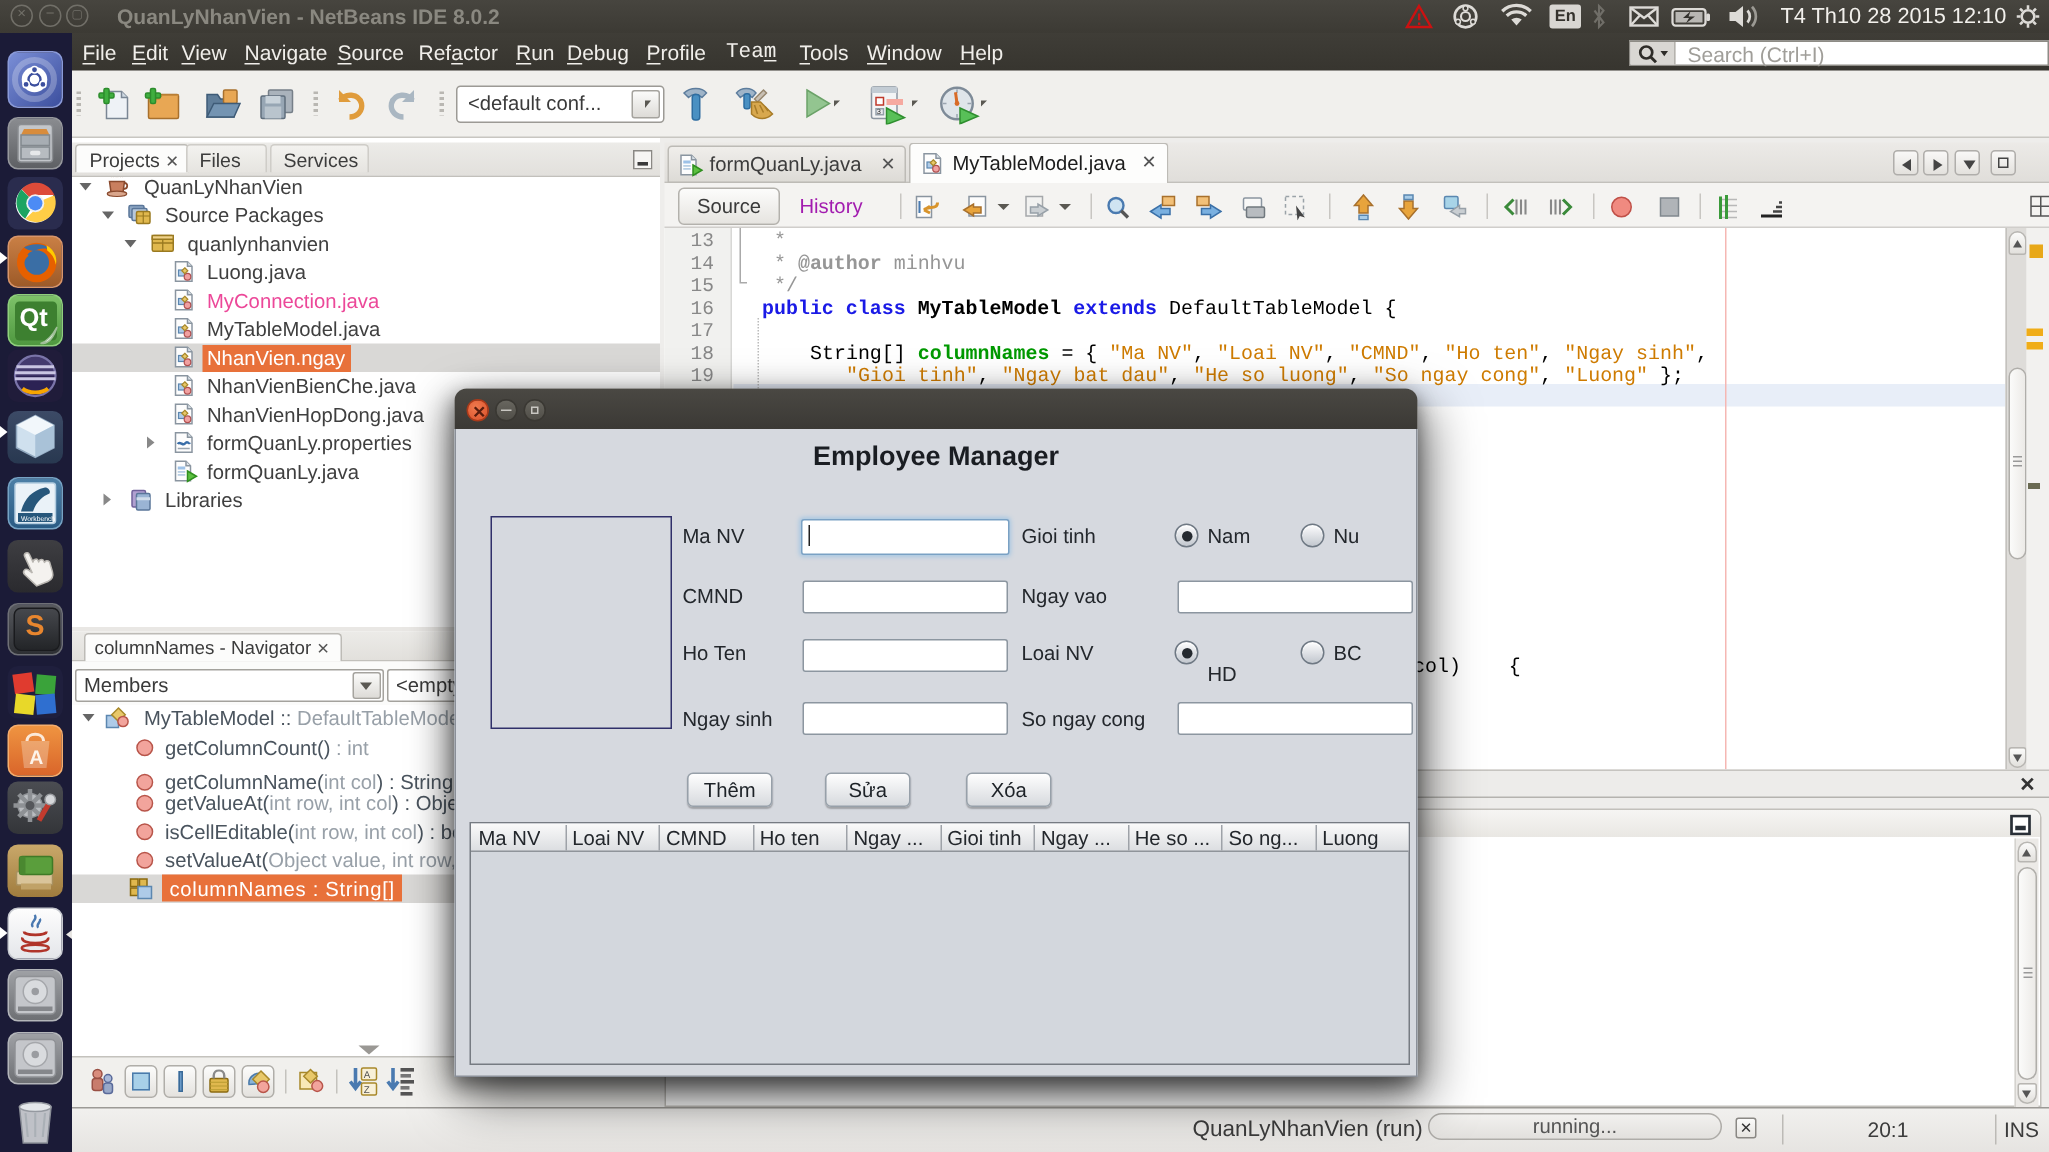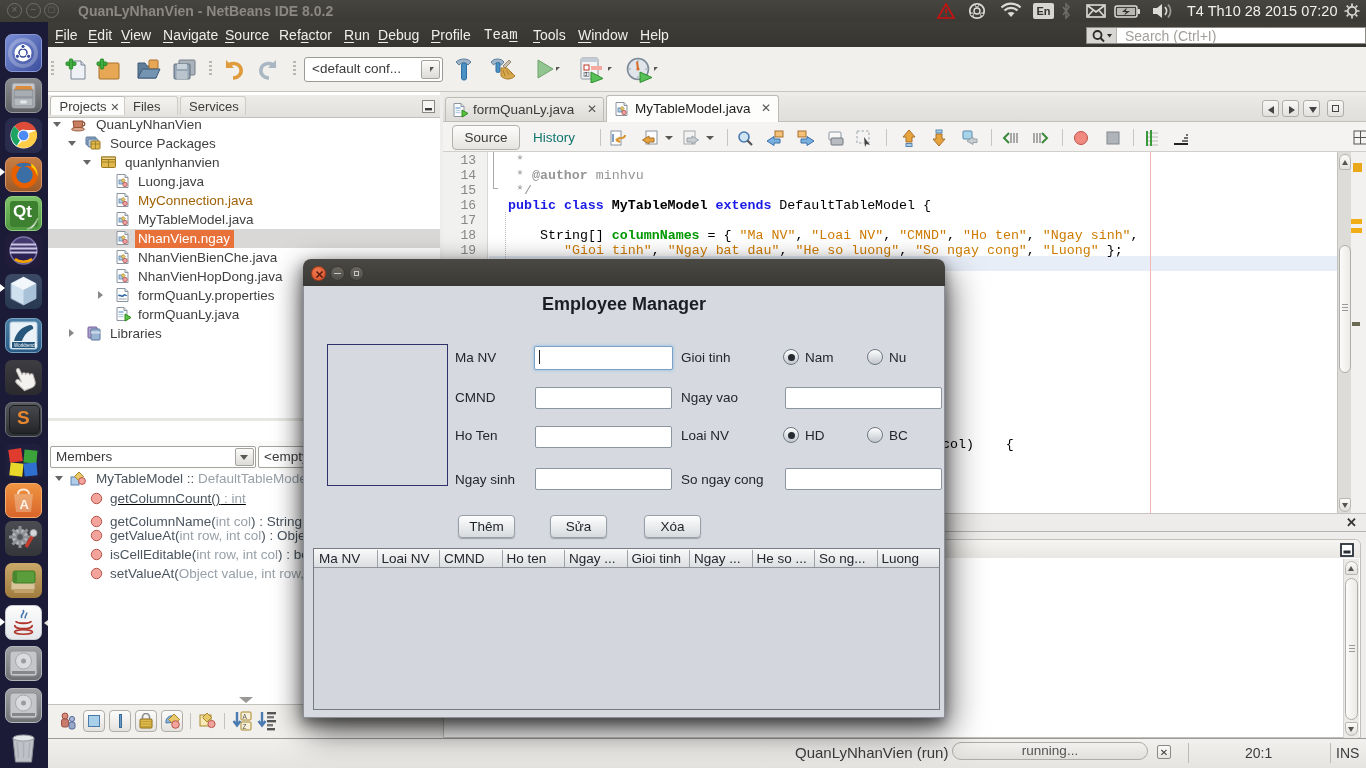--- a/index.html
+++ b/index.html
@@ -107,21 +107,21 @@
       <rect x="2" y="6" width="22" height="11" rx="2" fill="none" stroke="#dddbd7" stroke-width="1.5"></rect>
       <rect x="24.5" y="9" width="2.5" height="5" rx="1" fill="#dddbd7"></rect>
       <rect x="4" y="8" width="18" height="7" fill="#b9b7b3"></rect>
       <path d="M14 7.5 L9 12 L13 12 L11 15.5 L17 11 L12.7 11 Z" fill="#34322d"></path>
     </svg>
   <svg class="tray" style="left:1150px;" width="26" height="22" viewBox="0 0 26 22">
       <path d="M3 8 L7 8 L12 4 L12 18 L7 14 L3 14 Z" fill="#dddbd7"></path>
       <path d="M15 7 A6 6 0 0 1 15 15" fill="none" stroke="#dddbd7" stroke-width="1.8"></path>
       <path d="M18 4.5 A9.5 9.5 0 0 1 18 17.5" fill="none" stroke="#9b9993" stroke-width="1.8"></path>
     </svg>
-  <div class="tray" style="left:1187px; top:3px; font-size:14.5px; color:#f2f0ec;">T4 Th10 28 2015 07:20</div>
+  <div class="tray" style="left:1187px; top:3px; font-size:14.5px; color:#f2f0ec;">T4 Th10 28 2015 12:10</div>
   <svg class="tray" style="left:1341px;" width="22" height="22" viewBox="0 0 22 22">
       <g fill="none" stroke="#dddbd7" stroke-width="1.7">
         <circle cx="11" cy="11" r="4.2"></circle>
         <path d="M11 3.5 L11 6 M11 16 L11 18.5 M3.5 11 L6 11 M16 11 L18.5 11 M5.7 5.7 L7.5 7.5 M14.5 14.5 L16.3 16.3 M16.3 5.7 L14.5 7.5 M7.5 14.5 L5.7 16.3"></path>
       </g>
     </svg>
 </div>
 <div class="abs" id="menubar">
   <div class="mitem" style="left:55px;"><u>F</u>ile</div>
   <div class="mitem" style="left:88px;"><u>E</u>dit</div>
@@ -458,21 +458,21 @@
         <div style="position:absolute;left:90px;top:2px;font-size:13.5px;color:#3f3f3f;text-align:center;">Luong.java</div>
       </div>
     <div style="position:absolute;left:0;top:73.2px;width:392px;height:19px;">
         <svg style="position:absolute;left:67px;top:1px;" width="15" height="16" viewBox="0 0 15 16">
           <path d="M2 1.5 L10 1.5 L13 4.5 L13 14.5 L2 14.5 Z" fill="#fdfdfd" stroke="#8a95a0"></path>
           <path d="M10 1.5 L10 4.5 L13 4.5" fill="#dde4ea" stroke="#8a95a0"></path>
           <rect x="4" y="7" width="4" height="4" fill="#aecbe8" stroke="#5c87b0" stroke-width=".8"></rect>
           <circle cx="10" cy="11.5" r="2.2" fill="#f0a0a0" stroke="#b05050" stroke-width=".8"></circle>
           <path d="M8.2 5.5 L10.2 7.5 L8.2 9.5 L6.2 7.5 Z" fill="#e8c86a" stroke="#a8882a" stroke-width=".8"></path>
         </svg>
-        <div style="position:absolute;left:90px;top:2px;font-size:13.5px;color:#a16207;">MyConnection.java</div>
+        <div style="position:absolute;left:90px;top:2px;font-size:13.5px;color:#ec4899;">MyConnection.java</div>
       </div>
     <div style="position:absolute;left:0;top:92.2px;width:392px;height:19px;">
         <svg style="position:absolute;left:67px;top:1px;" width="15" height="16" viewBox="0 0 15 16">
           <path d="M2 1.5 L10 1.5 L13 4.5 L13 14.5 L2 14.5 Z" fill="#fdfdfd" stroke="#8a95a0"></path>
           <path d="M10 1.5 L10 4.5 L13 4.5" fill="#dde4ea" stroke="#8a95a0"></path>
           <rect x="4" y="7" width="4" height="4" fill="#aecbe8" stroke="#5c87b0" stroke-width=".8"></rect>
           <circle cx="10" cy="11.5" r="2.2" fill="#f0a0a0" stroke="#b05050" stroke-width=".8"></circle>
           <path d="M8.2 5.5 L10.2 7.5 L8.2 9.5 L6.2 7.5 Z" fill="#e8c86a" stroke="#a8882a" stroke-width=".8"></path>
         </svg>
         <div style="position:absolute;left:90px;top:2px;font-size:13.5px;color:#3f3f3f;">MyTableModel.java</div>
@@ -535,20 +535,23 @@
           <rect x="2" y="2" width="9" height="11" rx="1" fill="#b0a0d0" stroke="#70609a"></rect>
           <rect x="5" y="4" width="9" height="11" rx="1" fill="#9ab4d4" stroke="#5a7699"></rect>
           <rect x="5" y="6.5" width="9" height="2" fill="#d0dcea"></rect>
         </svg>
         <div style="position:absolute;left:62px;top:2px;font-size:13.5px;color:#3f3f3f;">Libraries</div>
       </div>
   </div>
 
   <div style="position:absolute;left:0;top:326px;width:392px;height:3px;background:#e9e7e4;"></div>
 
+  <div class="tabbar" style="left:0;top:329px;width:392px;height:20px;">
+    <div class="tab sel" style="left:8px;width:172px;font-size:12.5px;padding:2px 4px 0 6px;">columnNames - Navigator <span style="color:#555;font-size:10.5px;">✕</span></div>
+  </div>
 
   <div style="position:absolute;left:0;top:349px;width:392px;height:119px;background:#fbfbfa;"></div>
   <div style="position:absolute;left:2px;top:354px;width:206px;height:22px;background:#fff;border:1px solid #a4a29d;border-radius:2px;">
     <div style="position:absolute;left:5px;top:2px;font-size:13.5px;color:#3a3a3a;">Members</div>
     <div style="position:absolute;right:1px;top:1px;width:19px;height:18px;background:linear-gradient(#fbfbfa,#dddbd7);border:1px solid #a5a39e;border-radius:2px;"></div>
     <div style="position:absolute;right:7px;top:8px;width:0;height:0;border-top:5px solid #5a5852;border-left:4px solid transparent;border-right:4px solid transparent;"></div>
   </div>
   <div style="position:absolute;left:210px;top:354px;width:180px;height:22px;background:#fff;border:1px solid #a4a29d;border-radius:2px;">
     <div style="position:absolute;left:5px;top:2px;font-size:13.5px;color:#3a3a3a;">&lt;empty&gt;</div>
   </div>
@@ -560,21 +563,21 @@
           <rect x="2" y="7" width="8" height="8" fill="#aecbe8" stroke="#5c87b0"></rect>
           <path d="M10 2 L14.5 6.5 L10 11 L5.5 6.5 Z" fill="#e8c86a" stroke="#a8882a"></path>
           <circle cx="13" cy="11" r="3.4" fill="#f2a49c" stroke="#b8554a"></circle>
         </svg>
         <div style="position:absolute;left:48px;top:2px;font-size:13.5px;white-space:nowrap;"><span style="color:#4a545e">MyTableModel :: </span><span style="color:#98a0a8">DefaultTableModel</span></div>
       </div>
     <div style="position:absolute;left:0;top:19.1px;width:392px;height:19px;">
         <svg style="position:absolute;left:42px;top:3px;" width="13" height="13" viewBox="0 0 13 13">
           <circle cx="6.5" cy="6.5" r="5.2" fill="#f2a49c" stroke="#b8554a" stroke-width="1"></circle>
         </svg>
-        <div style="position:absolute;left:62px;top:2px;font-size:13.5px;white-space:nowrap;text-decoration:underline;"><span style="color:#4a545e">getColumnCount()</span><span style="color:#98a0a8"> : int</span></div>
+        <div style="position:absolute;left:62px;top:2px;font-size:13.5px;white-space:nowrap;"><span style="color:#4a545e">getColumnCount()</span><span style="color:#98a0a8"> : int</span></div>
       </div>
     <div style="position:absolute;left:0;top:42px;width:392px;height:19px;">
         <svg style="position:absolute;left:42px;top:3px;" width="13" height="13" viewBox="0 0 13 13">
           <circle cx="6.5" cy="6.5" r="5.2" fill="#f2a49c" stroke="#b8554a" stroke-width="1"></circle>
         </svg>
         <div style="position:absolute;left:62px;top:2px;font-size:13.5px;white-space:nowrap;"><span style="color:#4a545e">getColumnName(</span><span style="color:#98a0a8">int col</span><span style="color:#4a545e">) : String</span></div>
       </div>
     <div style="position:absolute;left:0;top:56.4px;width:392px;height:19px;">
         <svg style="position:absolute;left:42px;top:3px;" width="13" height="13" viewBox="0 0 13 13">
           <circle cx="6.5" cy="6.5" r="5.2" fill="#f2a49c" stroke="#b8554a" stroke-width="1"></circle>
@@ -585,20 +588,30 @@
         <svg style="position:absolute;left:42px;top:3px;" width="13" height="13" viewBox="0 0 13 13">
           <circle cx="6.5" cy="6.5" r="5.2" fill="#f2a49c" stroke="#b8554a" stroke-width="1"></circle>
         </svg>
         <div style="position:absolute;left:62px;top:2px;font-size:13.5px;white-space:nowrap;"><span style="color:#4a545e">isCellEditable(</span><span style="color:#98a0a8">int row, int col</span><span style="color:#4a545e">) : boolean</span></div>
       </div>
     <div style="position:absolute;left:0;top:93.5px;width:392px;height:19px;">
         <svg style="position:absolute;left:42px;top:3px;" width="13" height="13" viewBox="0 0 13 13">
           <circle cx="6.5" cy="6.5" r="5.2" fill="#f2a49c" stroke="#b8554a" stroke-width="1"></circle>
         </svg>
         <div style="position:absolute;left:62px;top:2px;font-size:13.5px;white-space:nowrap;"><span style="color:#4a545e">setValueAt(</span><span style="color:#98a0a8">Object value, int row, int col</span><span style="color:#4a545e">)</span></div>
+      </div>
+    <div style="position:absolute;left:0;top:112.5px;width:392px;height:19px;">
+        <div style="position:absolute;left:0;top:0;width:392px;height:19px;background:#d9d8d6;"></div>
+        <svg style="position:absolute;left:37px;top:1px;" width="18" height="17" viewBox="0 0 18 17">
+          <rect x="2" y="2" width="5" height="5" fill="#e0b84e" stroke="#8a6a10"></rect>
+          <rect x="8" y="2" width="5" height="5" fill="#e0b84e" stroke="#8a6a10"></rect>
+          <rect x="2" y="8" width="5" height="5" fill="#e0b84e" stroke="#8a6a10"></rect>
+          <rect x="7" y="7" width="9" height="8" fill="#aecbe8" stroke="#5c87b0"></rect>
+        </svg>
+        <div style="position:absolute;left:60px;top:0.5px;padding:1.5px 5px;background:#e8713a;color:#fff;font-size:13.5px;letter-spacing:0.45px;">columnNames : String[]</div>
       </div>
   </div>
 
   <div style="position:absolute;left:0;top:612px;width:392px;height:34px;background:#f1f0ed;border-top:1px solid #c4c2bd;">
     <div style="position:absolute;left:191px;top:-8px;width:0;height:0;border-top:6px solid #9a9894;border-left:7px solid transparent;border-right:7px solid transparent;"></div>
     <svg style="position:absolute;left:10px;top:6px;" width="20" height="20" viewBox="0 0 20 20">
         <circle cx="7" cy="5" r="3" fill="#d88c7c" stroke="#9a5044"></circle>
         <rect x="3.5" y="8" width="7" height="8" rx="2" fill="#c87c6c" stroke="#9a5044"></rect>
         <circle cx="14" cy="8" r="2.6" fill="#a8b8d8" stroke="#5a6a9a"></circle>
         <rect x="11" y="11" width="6" height="7" rx="2" fill="#98a8c8" stroke="#5a6a9a"></rect>
@@ -679,21 +692,21 @@
     </div>
   <div class="tbtn" style="left:860px;">
       <div class="tb-d"></div>
     </div>
   <div class="tbtn" style="left:884px;">
       <div style="position:absolute;left:4px;top:4px;width:7px;height:7px;border:1.5px solid #444;"></div>
     </div>
 </div>
 <div class="abs" id="edtoolbar">
   <div style="position:absolute;left:9px;top:3px;width:68px;height:25px;background:linear-gradient(#fcfcfb,#e6e4e0);border:1px solid #b3b1ac;border-radius:4px;text-align:center;font-size:13.5px;color:#3a3a3a;line-height:23px;">Source</div>
-  <div style="position:absolute;left:90px;top:8px;font-size:13.5px;color:#0f766e;">History</div>
+  <div style="position:absolute;left:90px;top:8px;font-size:13.5px;color:#a21caf;">History</div>
   <div class="esep" style="left:157px;"></div>
   <svg class="eic" style="left:166px;" viewBox="0 0 18 18">
       <rect x="2" y="2" width="10" height="14" fill="#fdfdfd" stroke="#8a95a0"></rect>
       <path d="M4 5 L4 13" stroke="#4a7ab0" stroke-width="1.4"></path>
       <path d="M16 6 C16 11 10 8 7 11 M7 11 L11 8.5 M7 11 L11 13" stroke="#d8942c" stroke-width="2" fill="none"></path>
     </svg>
   <svg class="eic" style="left:198px;" viewBox="0 0 18 18">
       <rect x="5" y="2" width="11" height="13" fill="#fdfdfd" stroke="#8a95a0"></rect>
       <path d="M1.5 11 L8 7 L8 9 L13 9 L13 13 L8 13 L8 15 Z" fill="#e8a43c" stroke="#a8702c"></path>
     </svg>
@@ -874,21 +887,21 @@
     <div class="dlbl" style="left:377px;top:186px;">So ngay cong</div>
 
     <div class="radio on" style="left:479px;top:63px;"></div>
     <div class="dlbl" style="left:501px;top:64px;">Nam</div>
     <div class="radio" style="left:563px;top:63px;"></div>
     <div class="dlbl" style="left:585px;top:64px;">Nu</div>
 
     <div class="dfield" style="left:481px;top:101px;width:157px;height:22px;"></div>
 
     <div class="radio on" style="left:479px;top:141px;"></div>
-    <div class="dlbl" style="left:501px;top:142px;">HD</div>
+    <div class="dlbl" style="left:501px;top:156px;">HD</div>
     <div class="radio" style="left:563px;top:141px;"></div>
     <div class="dlbl" style="left:585px;top:142px;">BC</div>
     <div class="dfield" style="left:481px;top:182px;width:157px;height:22px;"></div>
 
     <div class="dbtn" style="left:154px;top:229px;">Thêm</div>
     <div class="dbtn" style="left:246px;top:229px;">Sửa</div>
     <div class="dbtn" style="left:340px;top:229px;">Xóa</div>
 
     <div style="position:absolute;left:9px;top:262px;width:627px;height:162px;border:1px solid #767b82;background:#d3d7dd;">
       <div id="thead" style="position:absolute;left:0;top:0;width:625px;height:19px;background:linear-gradient(#fafafa,#dcdee1);border-bottom:1px solid #8f949a;">

